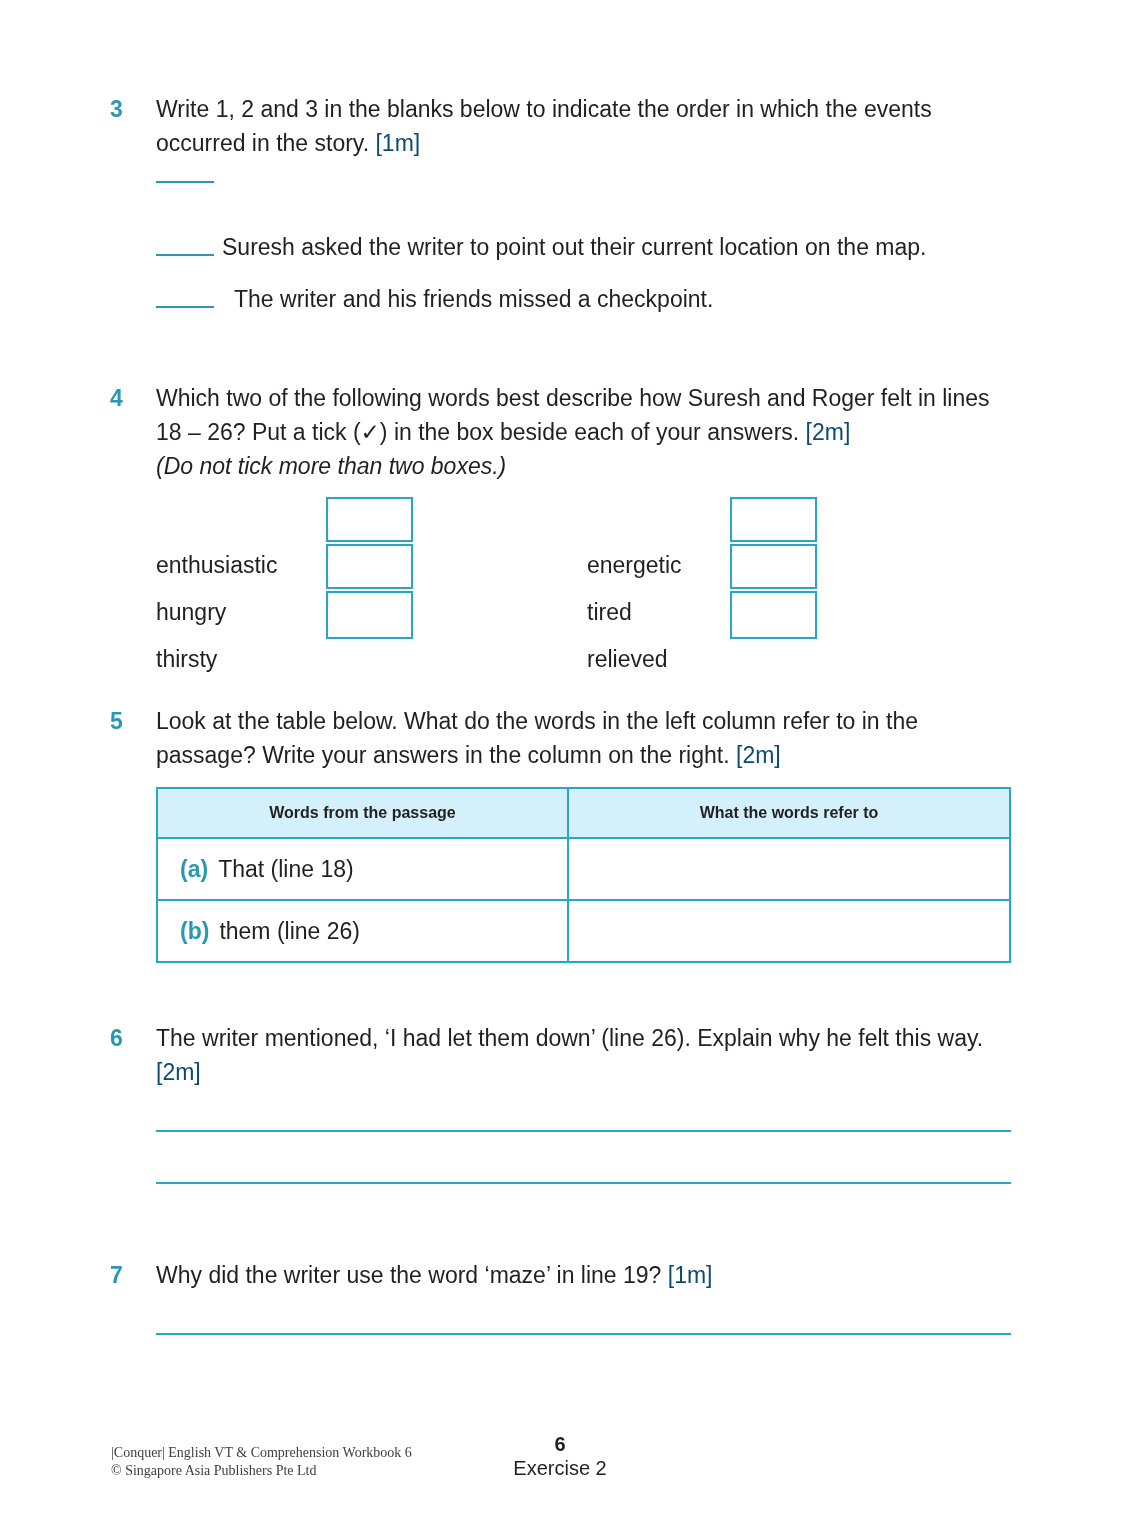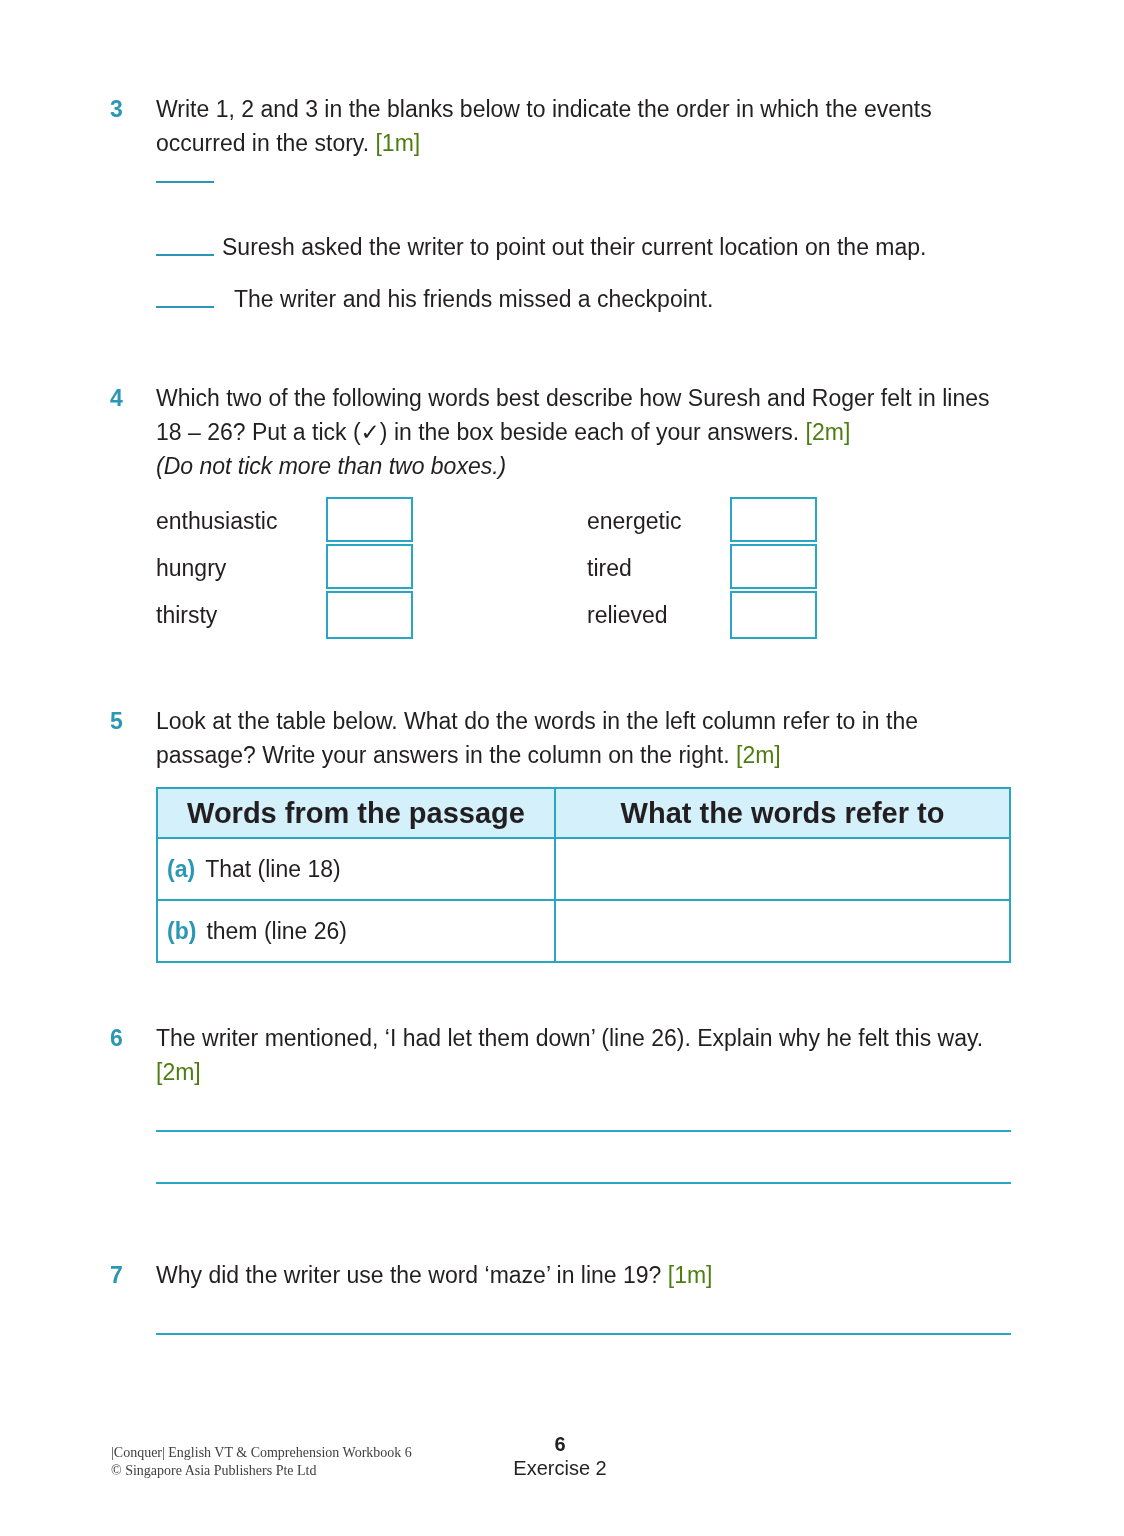--- a/index.html
+++ b/index.html
@@ -11,53 +11,53 @@
     .q {
       position: absolute; left: 110px; width: 905px;
     }
     .qnum {
       position: absolute; left: 0; top: 0;
       font-weight: bold; color: #2a97b5; font-size: 23px; line-height: 34px;
     }
     .qtext {
       margin-left: 46px; font-size: 23px; line-height: 34px; color: #231f20;
     }
-    .marks { color: #4d7c0f; }
+    .marks { color: #0c4a6e; }
     .italic { font-style: italic; }
 
     .order-item {
       position: absolute; left: 156px; font-size: 23px; line-height: 30px;
       display: flex; align-items: flex-end;
     }
     .blank {
       display: inline-block; width: 58px; height: 1px; border-bottom: 2px solid #2a97b5;
       margin-right: 8px; margin-bottom: 6px;
     }
 
     .word-label {
-      position: absolute; font-size: 23px; line-height: 30px;
+      position: absolute; font-size: 23px; line-height: 30px; margin-top: 44px;
     }
     .tickbox {
       position: absolute; width: 87px; height: 45px;
       border: 2px solid #2aa6c5; box-sizing: border-box; background: #fff;
     }
 
     table.ref {
       position: absolute; left: 156px; top: 787px; width: 855px;
       border-collapse: collapse; font-size: 23px;
     }
     table.ref th, table.ref td {
       border: 2px solid #2aa6c5;
     }
     table.ref th {
       background: #d4f0fb; height: 46px; font-weight: bold; color: #231f20;
-      font-size: 29px;
+      font-size: 16px;
     }
     table.ref td { height: 58px; }
-    table.ref td.left { width: 386px; padding-left: 9px; }
+    table.ref td.left { width: 386px; padding-left: 22px; }
     .sublabel { color: #2a97b5; font-weight: bold; margin-right: 10px; }
 
     .answer-line {
       position: absolute; left: 156px; width: 855px; height: 0;
       border-bottom: 2px solid #2aa6c5;
     }
 
     .footer-left {
       position: absolute; left: 111px; top: 1444px;
       font-family: "Liberation Serif", "DejaVu Serif", serif;

